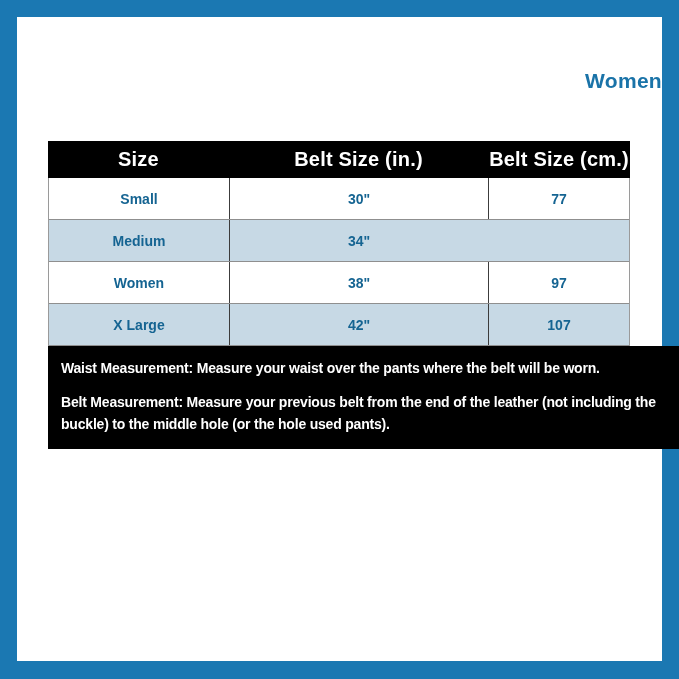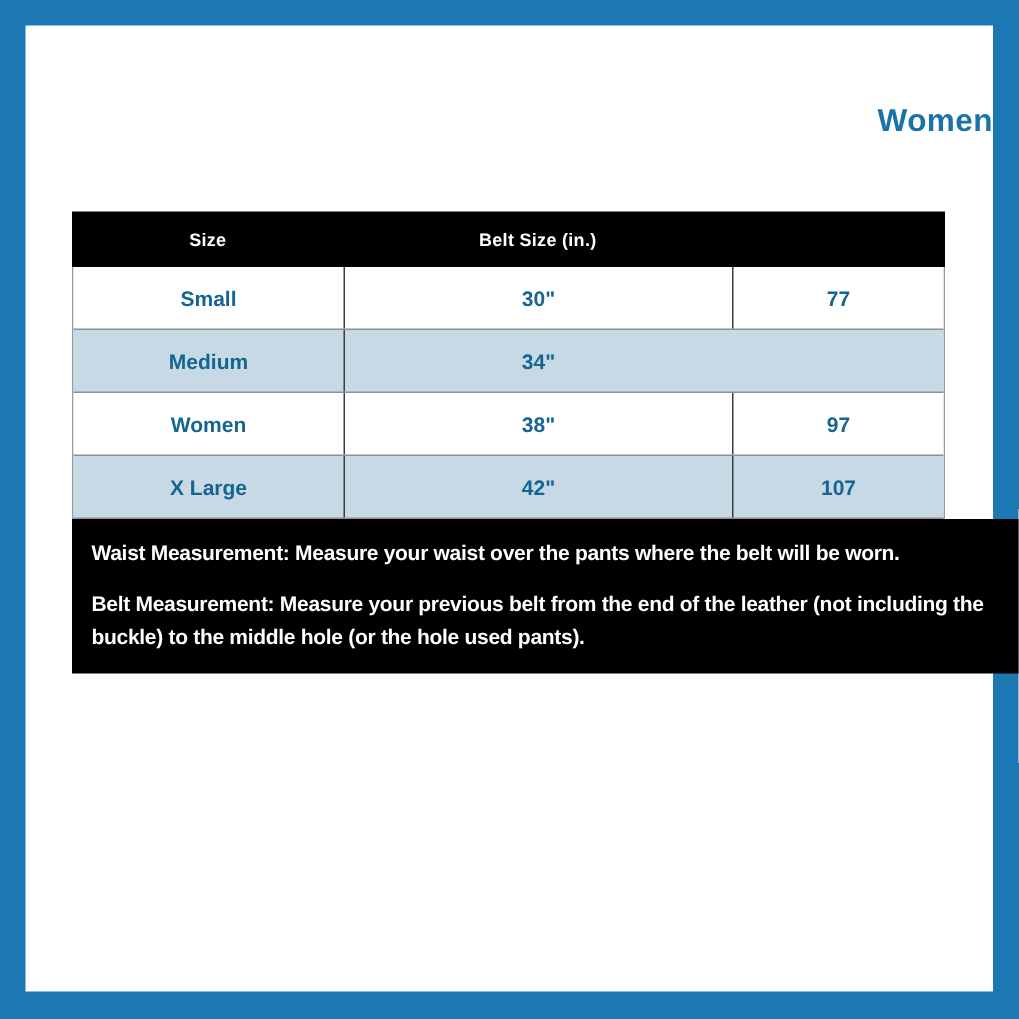--- a/index.html
+++ b/index.html
@@ -41,21 +41,21 @@
     width: 582px;
   }
   .thead {
     display: grid;
     grid-template-columns: 181px 259px 142px;
     height: 37px;
     background: #000000;
     color: #ffffff;
     align-items: center;
     text-align: right;
-    font-size: 12px;
+    font-size: 20px;
     font-weight: 700;
     letter-spacing: 0.2px;
   }
   .tbody {
     width: 582px;
     box-sizing: border-box;
     border-left: 1px solid #9a9a9a;
     border-right: 1px solid #9a9a9a;
   }
   .row {
@@ -110,20 +110,21 @@
 
 <div class="content">
 
   <h1 class="title">Women</h1>
 
   <div class="size-table">
 
     <div class="thead">
       <div class="cell">Size</div>
       <div class="cell">Belt Size (in.)</div>
+      <div class="cell">Belt Size (cm.)</div>
     </div>
 
     <div class="tbody">
       <div class="row">
         <div class="cell">Small</div>
         <div class="cell">30"</div>
         <div class="cell">77</div>
       </div>
       <div class="row alt">
         <div class="cell">Medium</div>

